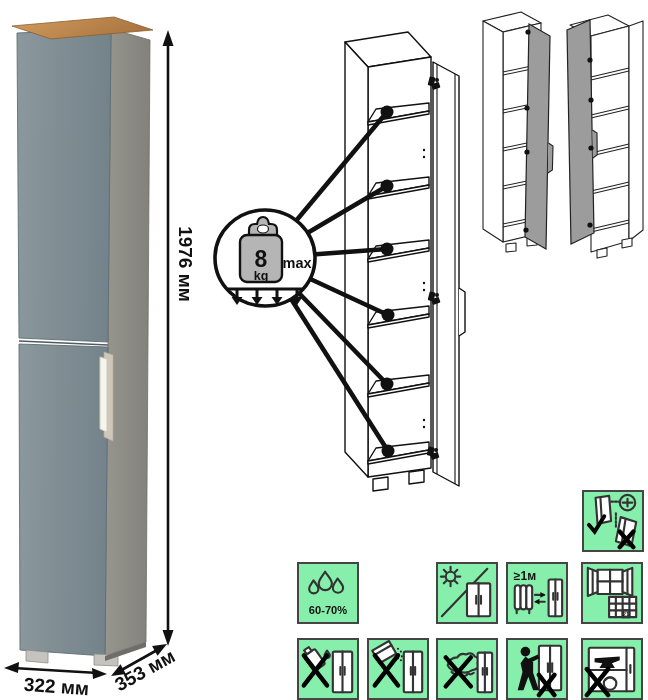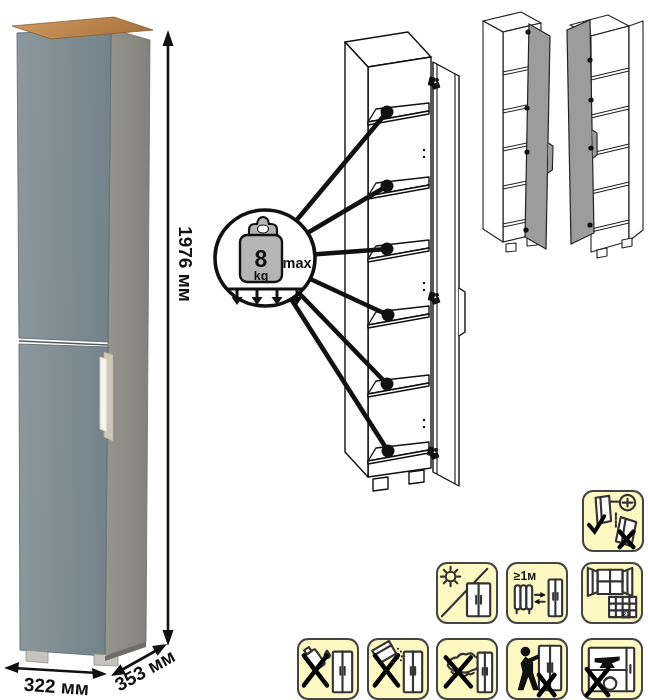--- a/index.html
+++ b/index.html
@@ -7,22 +7,22 @@
          font-family:"Liberation Sans",sans-serif;}
   .layer{position:absolute;left:0;top:0;width:648px;height:700px;}
   
   .ln{stroke:#333;stroke-width:2.2;fill:none;stroke-linecap:round;stroke-linejoin:round;}
   .fw{stroke:#333;stroke-width:2.2;fill:#fff;stroke-linejoin:round;}
   .blk{fill:#111;stroke:none;}
   .xm{stroke:#000;stroke-width:4.6;fill:none;stroke-linecap:round;}
   .tech{stroke:#111;stroke-width:1.4;fill:#fff;stroke-linejoin:round;}
   .tech2{stroke:#222;stroke-width:1.1;fill:#fff;stroke-linejoin:round;}
   .dim{fill:#111;font-weight:bold;font-size:19px;}
-  .icon-tile{position:absolute;width:62px;height:62px;background:#fef9c3;border:2px solid #454545;
-             border-radius:11px;box-sizing:border-box;}
+  .icon-tile{position:absolute;width:62px;height:62px;background:#86efac;border:2px solid #454545;
+             border-radius:0;box-sizing:border-box;}
   .icon-tile svg{position:absolute;left:0;top:0;width:58px;height:58px;}
   .itxt{fill:#111;font-weight:bold;font-family:"Liberation Sans",sans-serif;}
 </style>
 </head>
 <body>
 
 <div class="stage">
 
   <svg class="layer" viewBox="0 0 648 700">
     <defs>
@@ -246,20 +246,28 @@
       <line class="ln" x1="28" y1="10" x2="37" y2="10" stroke-dasharray="2,2"></line>
       <line class="ln" x1="33" y1="22" x2="33" y2="38" stroke-dasharray="2,2"></line>
       <path d="M5,34 l6,7 10,-16" stroke="#000" stroke-width="4" fill="none" stroke-linecap="round"></path>
       <polygon class="fw" points="38,26 54,31 49,56 33,51"></polygon>
       <line class="ln" x1="43" y1="28" x2="39" y2="53"></line>
       <line class="xm" x1="37" y1="41" x2="51" y2="57" stroke-width="4"></line>
       <line class="xm" x1="51" y1="41" x2="37" y2="57" stroke-width="4"></line>
     </svg>
   </div>
 
+  <div class="icon-tile" style="left:297px;top:562px;">
+    <svg viewBox="0 0 60 60">
+      <path class="ln" d="M15,17 c-2.5,4 -4.5,6 -4.5,8.6 a4.8,4.8 0 0 0 9.6,0 c0,-2.6 -2.3,-4.6 -5.1,-8.6 z"></path>
+      <path class="ln" d="M27,8 c-3.6,5.6 -6.6,8.4 -6.6,12.2 a6.8,6.8 0 0 0 13.6,0 c0,-3.8 -3.2,-6.6 -7,-12.2 z"></path>
+      <path class="ln" d="M40,15 c-2.8,4.4 -5,6.6 -5,9.5 a5.3,5.3 0 0 0 10.6,0 c0,-2.9 -2.6,-5.1 -5.6,-9.5 z"></path>
+      <text class="itxt" x="30" y="52" font-size="11.5" text-anchor="middle">60-70%</text>
+    </svg>
+  </div>
   <div class="icon-tile" style="left:436px;top:562px;">
     <svg viewBox="0 0 60 60">
       <circle class="ln" cx="13" cy="13" r="5"></circle>
       <g class="ln" stroke-width="1.8">
         <line x1="13" y1="3" x2="13" y2="6.5"></line>
           <line x1="13" y1="19.5" x2="13" y2="23"></line>
         <line x1="3" y1="13" x2="6.5" y2="13"></line>
           <line x1="19.5" y1="13" x2="23" y2="13"></line>
         <line x1="6" y1="6" x2="8.5" y2="8.5"></line>
           <line x1="17.5" y1="17.5" x2="20" y2="20"></line>

